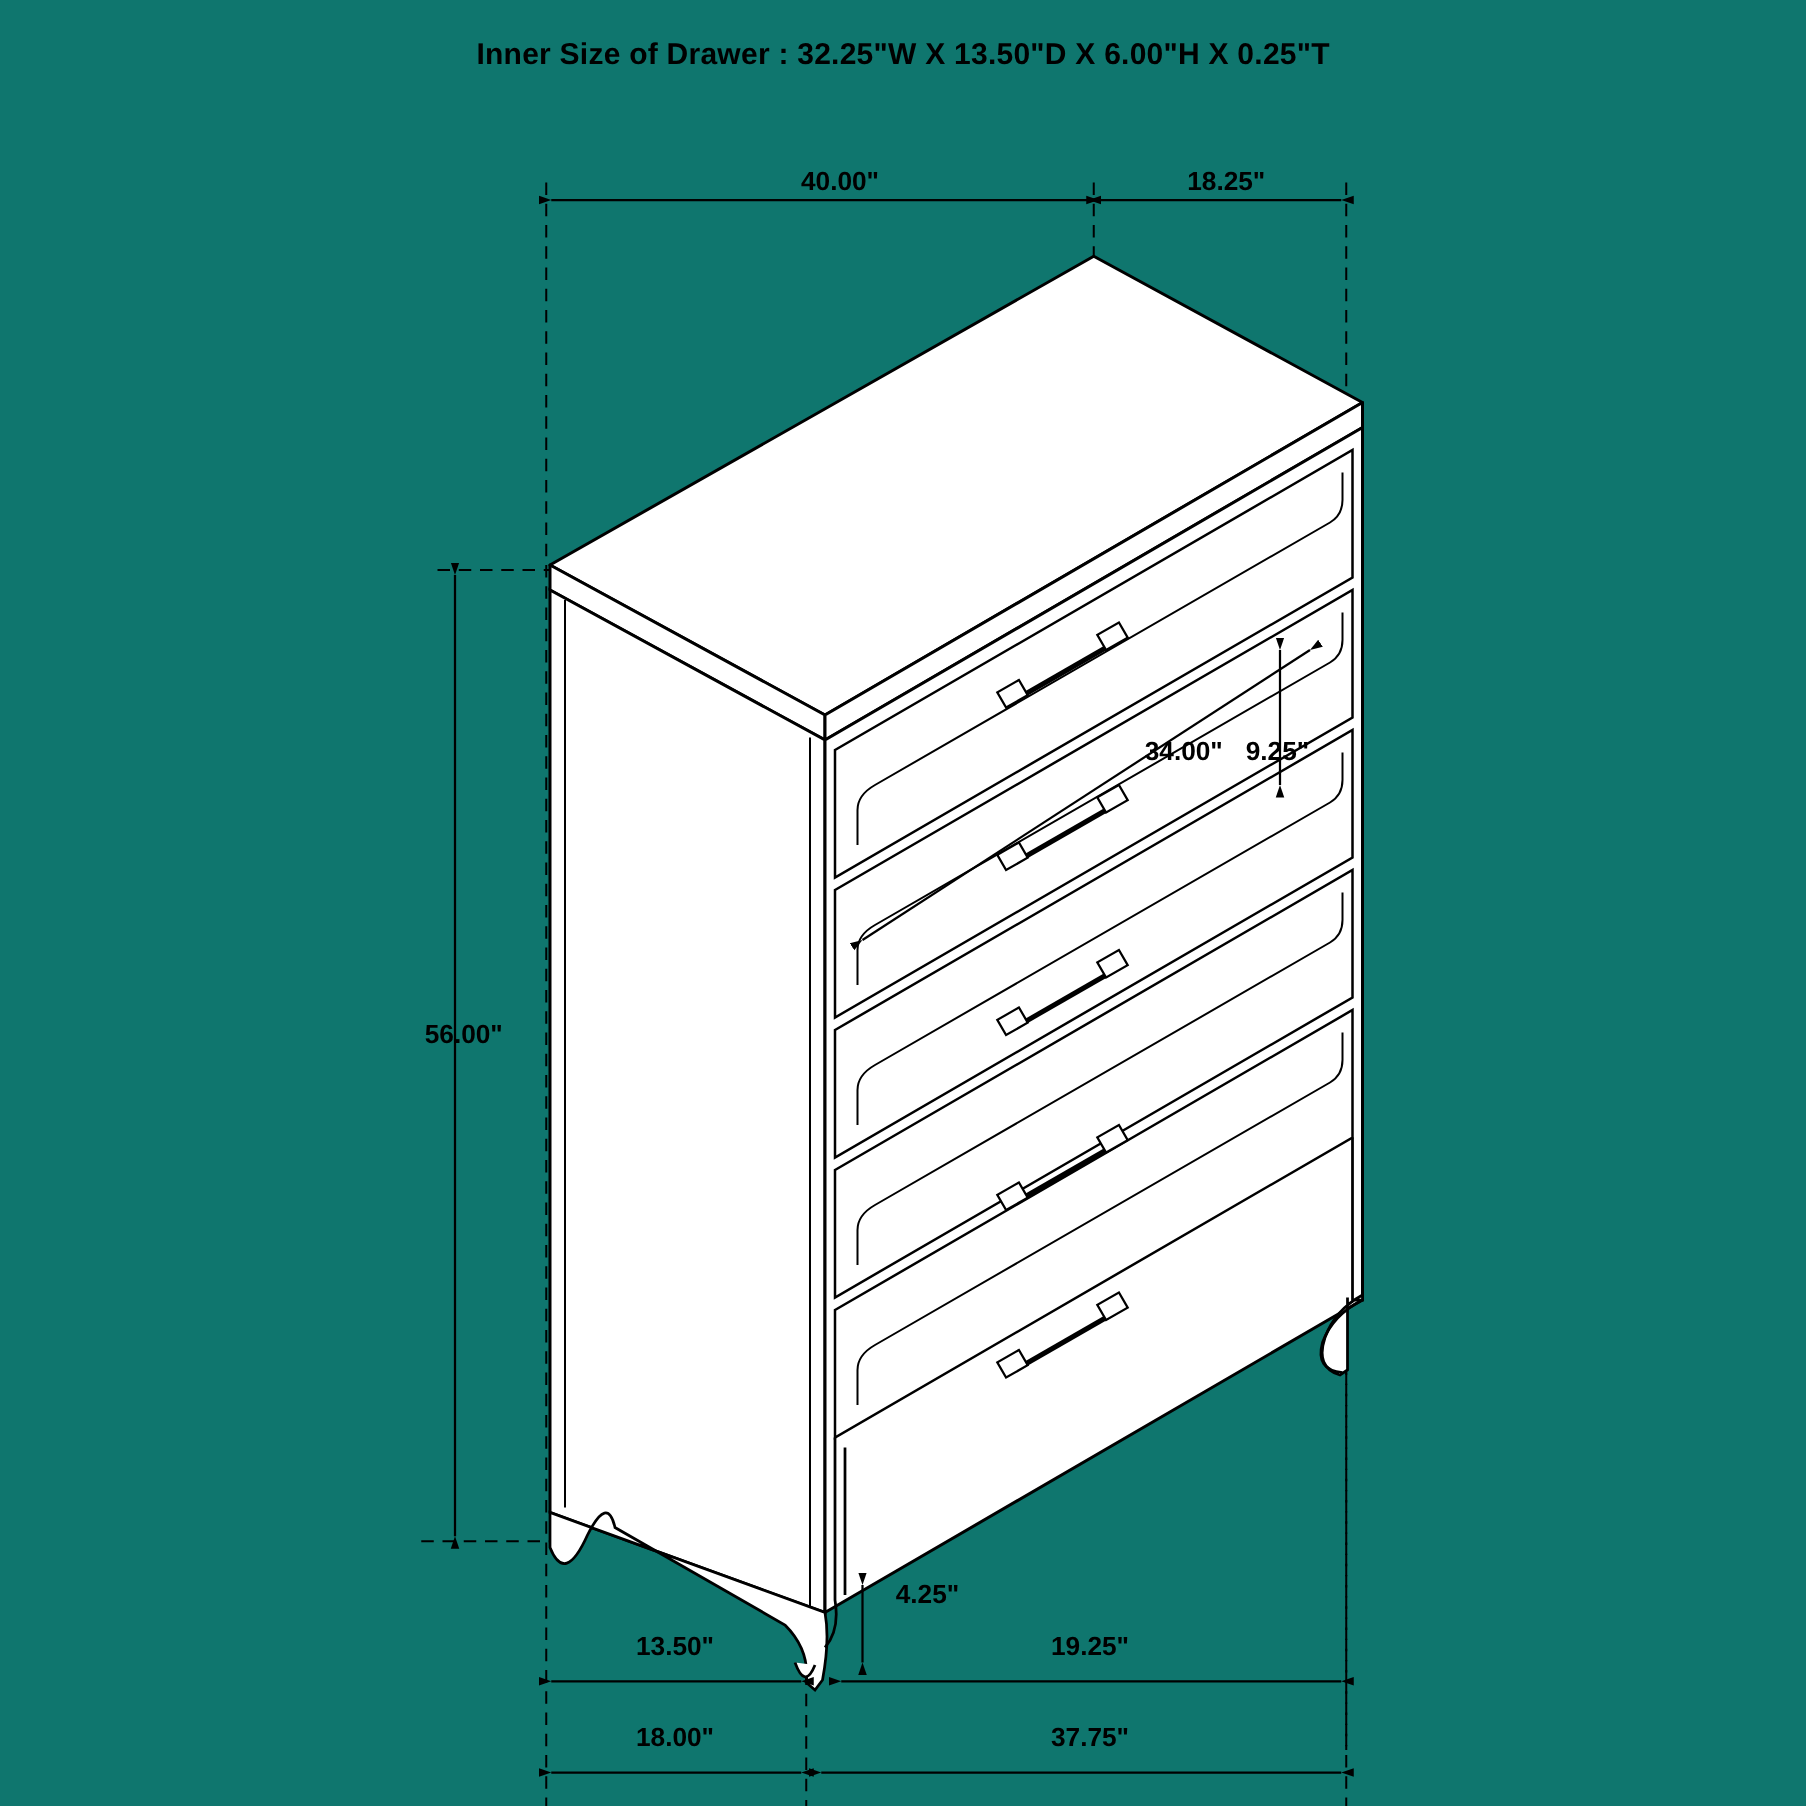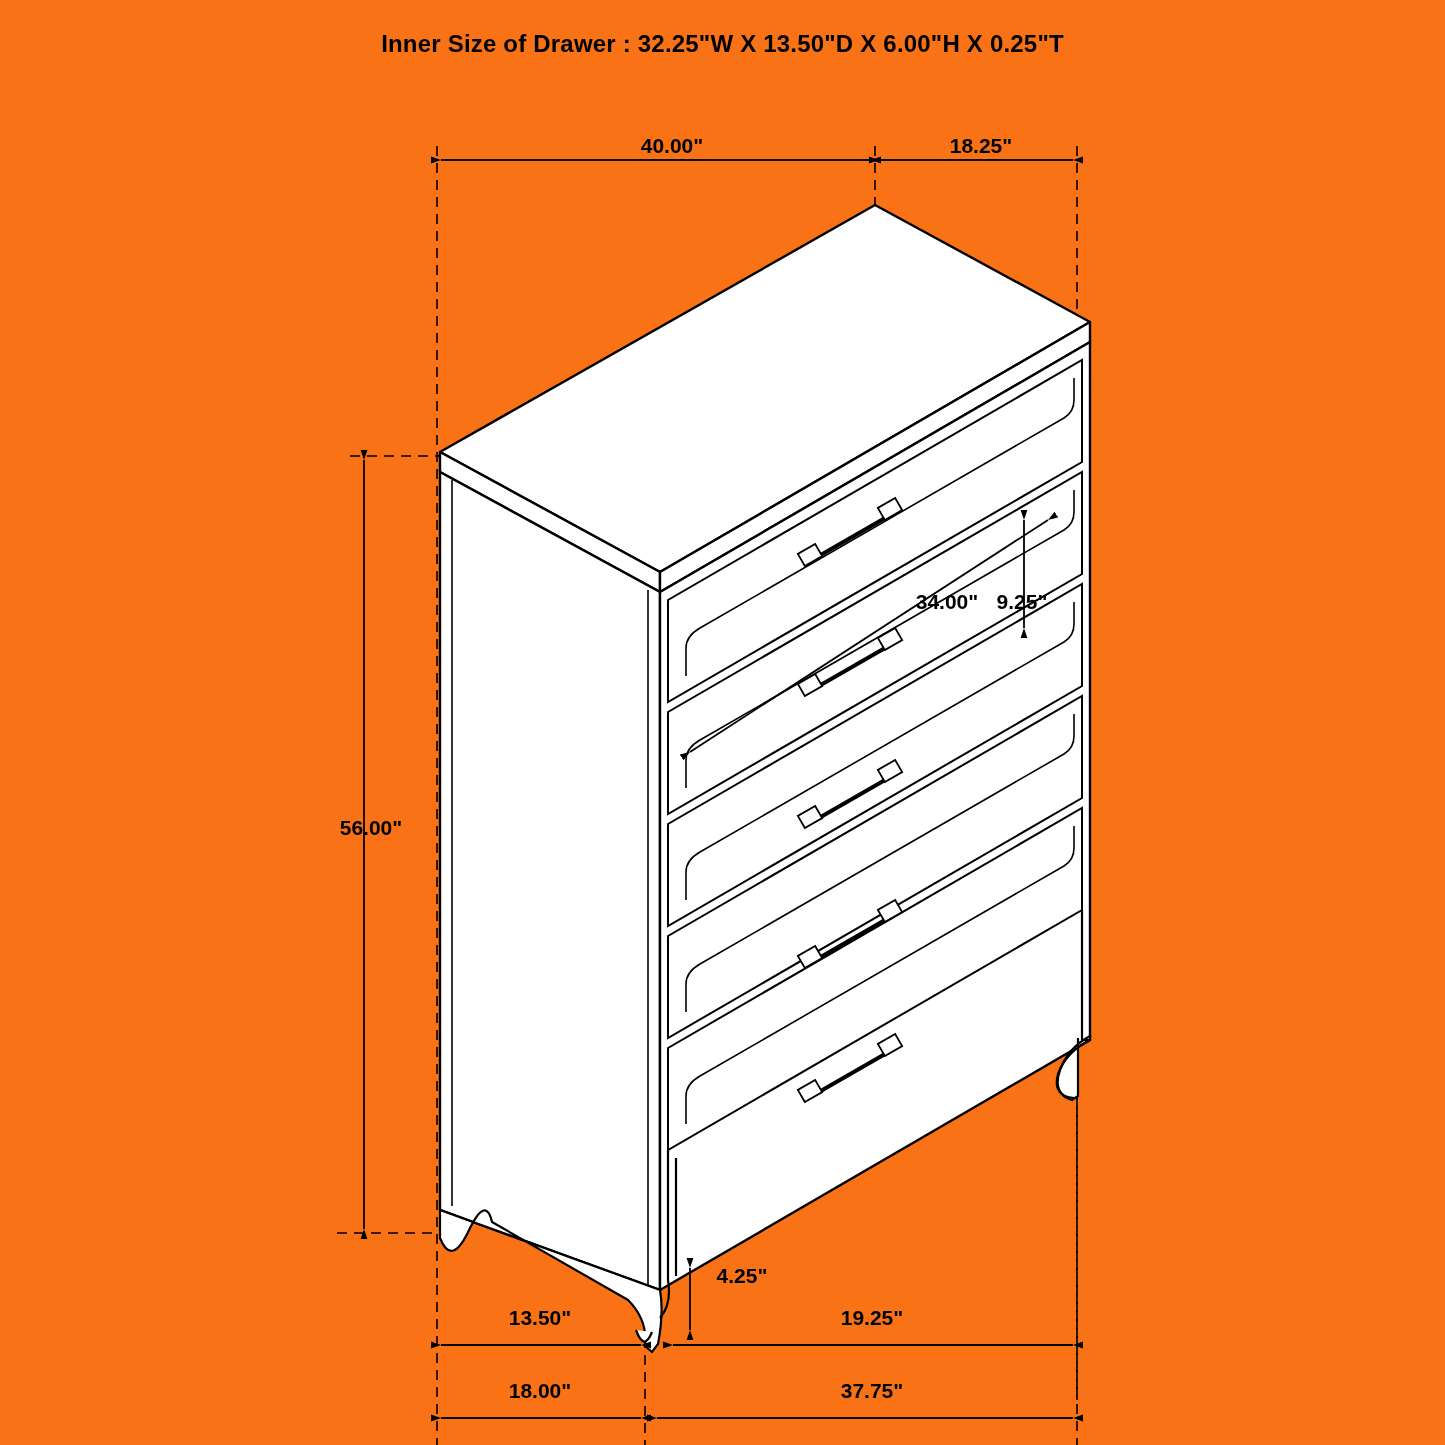--- a/index.html
+++ b/index.html
@@ -11,21 +11,21 @@
     width: 1445px;
     height: 1445px;
     font-family: "Liberation Sans", sans-serif;
     color: #000000;
     overflow: hidden;
   }
   #sheet {
     position: relative;
     width: 1445px;
     height: 1445px;
-    background: #f97316;
+    background: #0f766e;
   }
   .title {
     position: absolute;
     top: 30px;
     left: 0;
     width: 1445px;
     text-align: center;
     font-size: 24px;
     font-weight: bold;
     letter-spacing: 0.2px;

